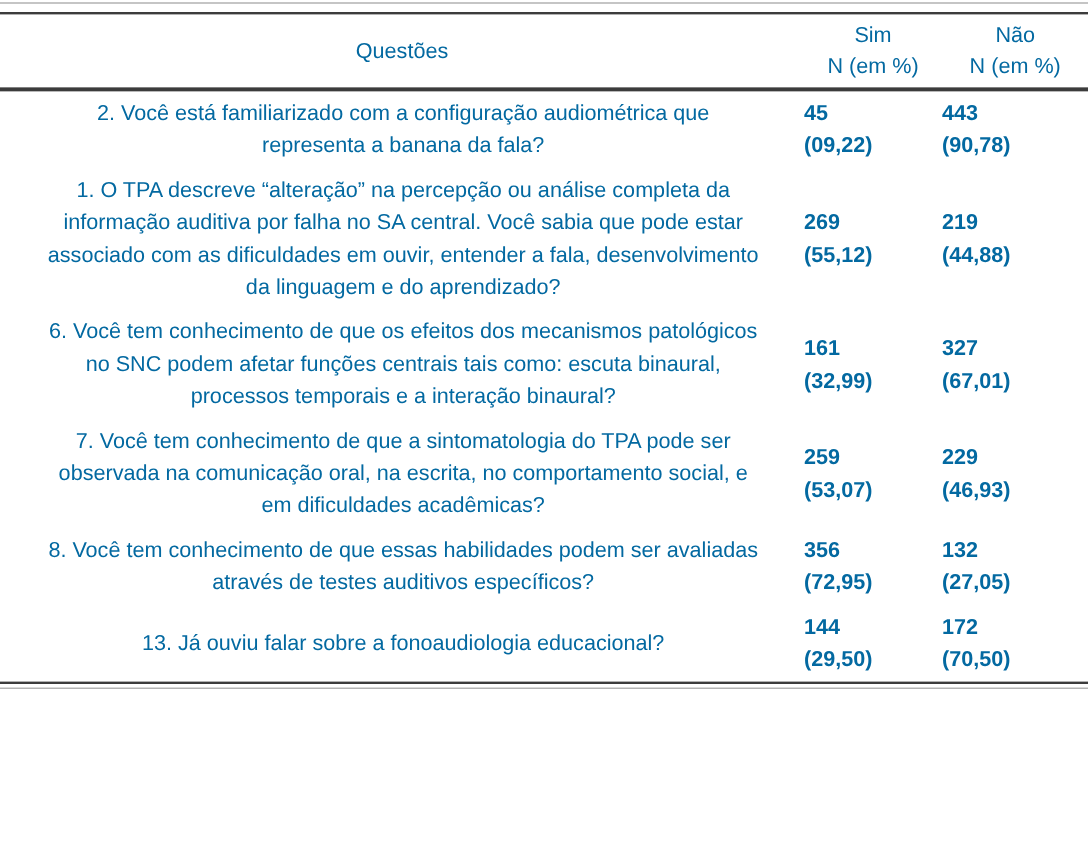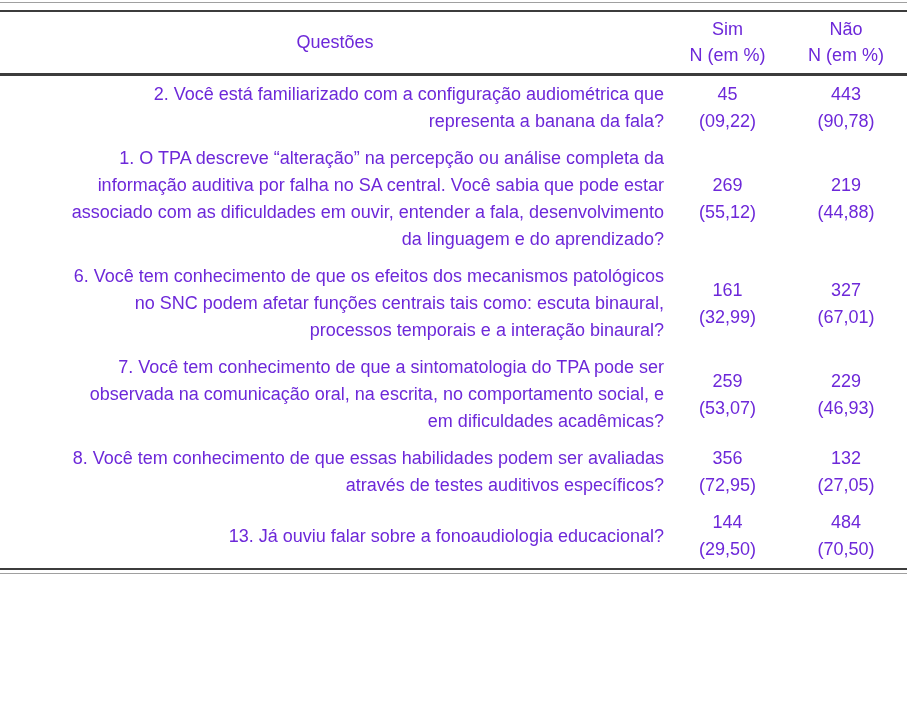--- a/index.html
+++ b/index.html
@@ -8,21 +8,21 @@
     background: #ffffff;
   }
   .page {
     width: 907px;
     height: 712px;
     background: #ffffff;
     box-sizing: border-box;
     padding-top: 2px;
     overflow: hidden;
     font-family: "Liberation Sans", sans-serif;
-    color: #6d28d9;
+    color: #0369a1;
   }
   .rule-thin {
     height: 1px;
     background: #a0a0a0;
   }
   .rule-thick {
     height: 2px;
     background: #3c3c3c;
   }
   .rule-gap-top { height: 7px; }
@@ -48,27 +48,27 @@
   }
   thead th.h-q { text-align: center; }
   thead th.h-num { }
 
   tbody td {
     vertical-align: middle;
     padding: 5px 0;
     line-height: 27px;
   }
   tbody td.q {
-    text-align: right;
+    text-align: center;
     padding-left: 8px;
     padding-right: 6px;
     white-space: pre-wrap;
   }
   tbody td.num {
-    text-align: center;
+    font-weight: bold;
   }
 </style>
 </head>
 <body>
 
 <div class="page">
 
   <div class="rule-thin"></div>
   <div class="rule-gap-top"></div>
   <div class="rule-thick"></div>
@@ -165,21 +165,21 @@
         </td>
       </tr>
 
       <tr>
         <td class="q">13. Já ouviu falar sobre a fonoaudiologia educacional?</td>
         <td class="num">
           <div>144</div>
           <div>(29,50)</div>
         </td>
         <td class="num">
-          <div>484</div>
+          <div>172</div>
           <div>(70,50)</div>
         </td>
       </tr>
 
     </tbody>
   </table>
 
   <div class="rule-thick"></div>
   <div class="rule-gap-bottom"></div>
   <div class="rule-thin"></div>

